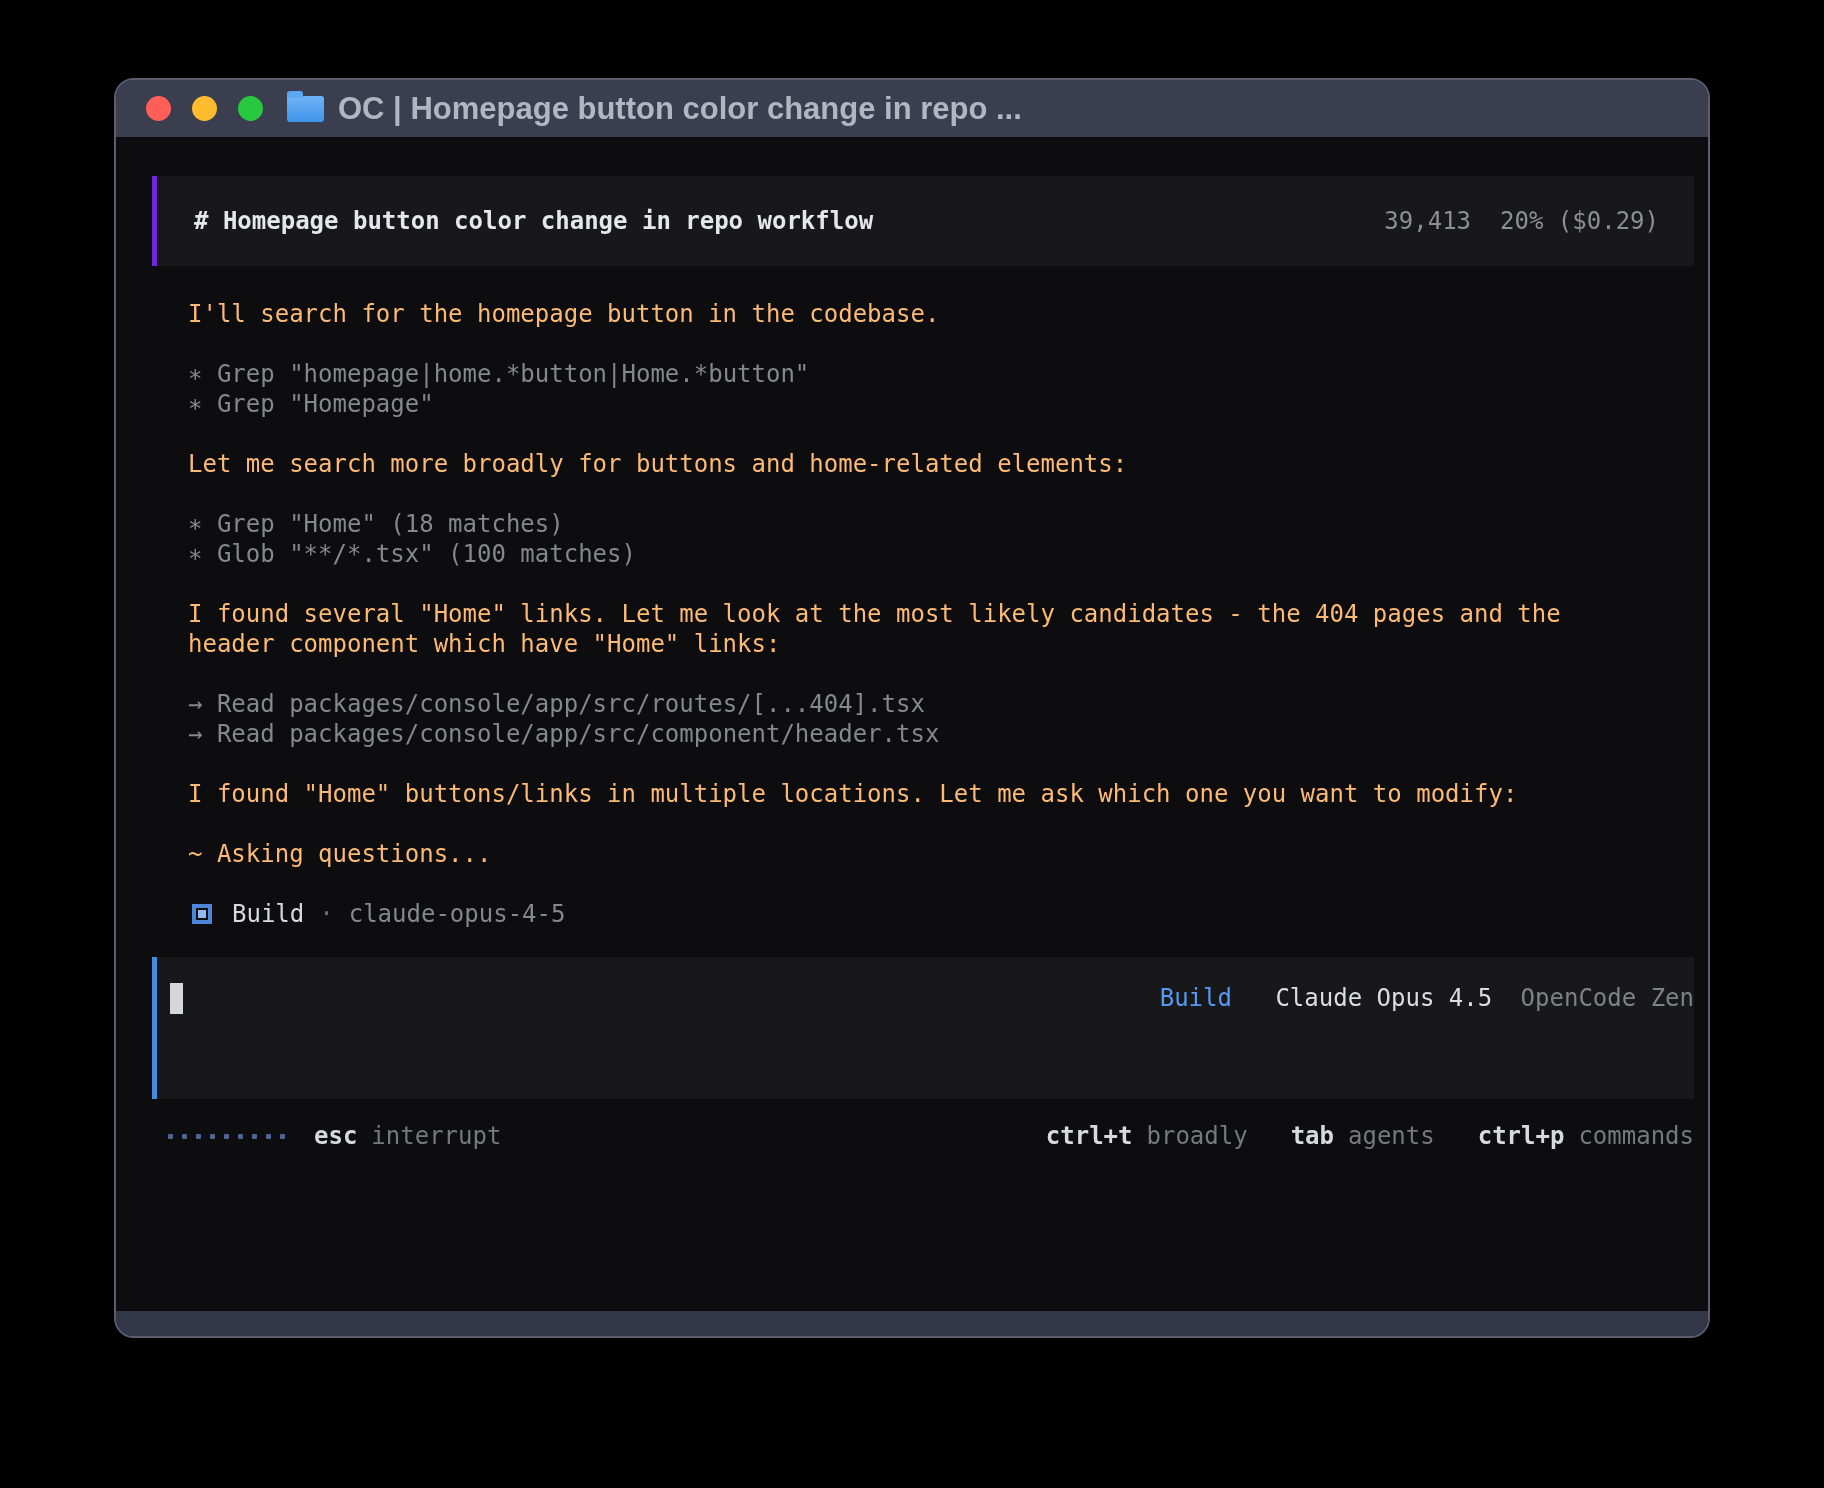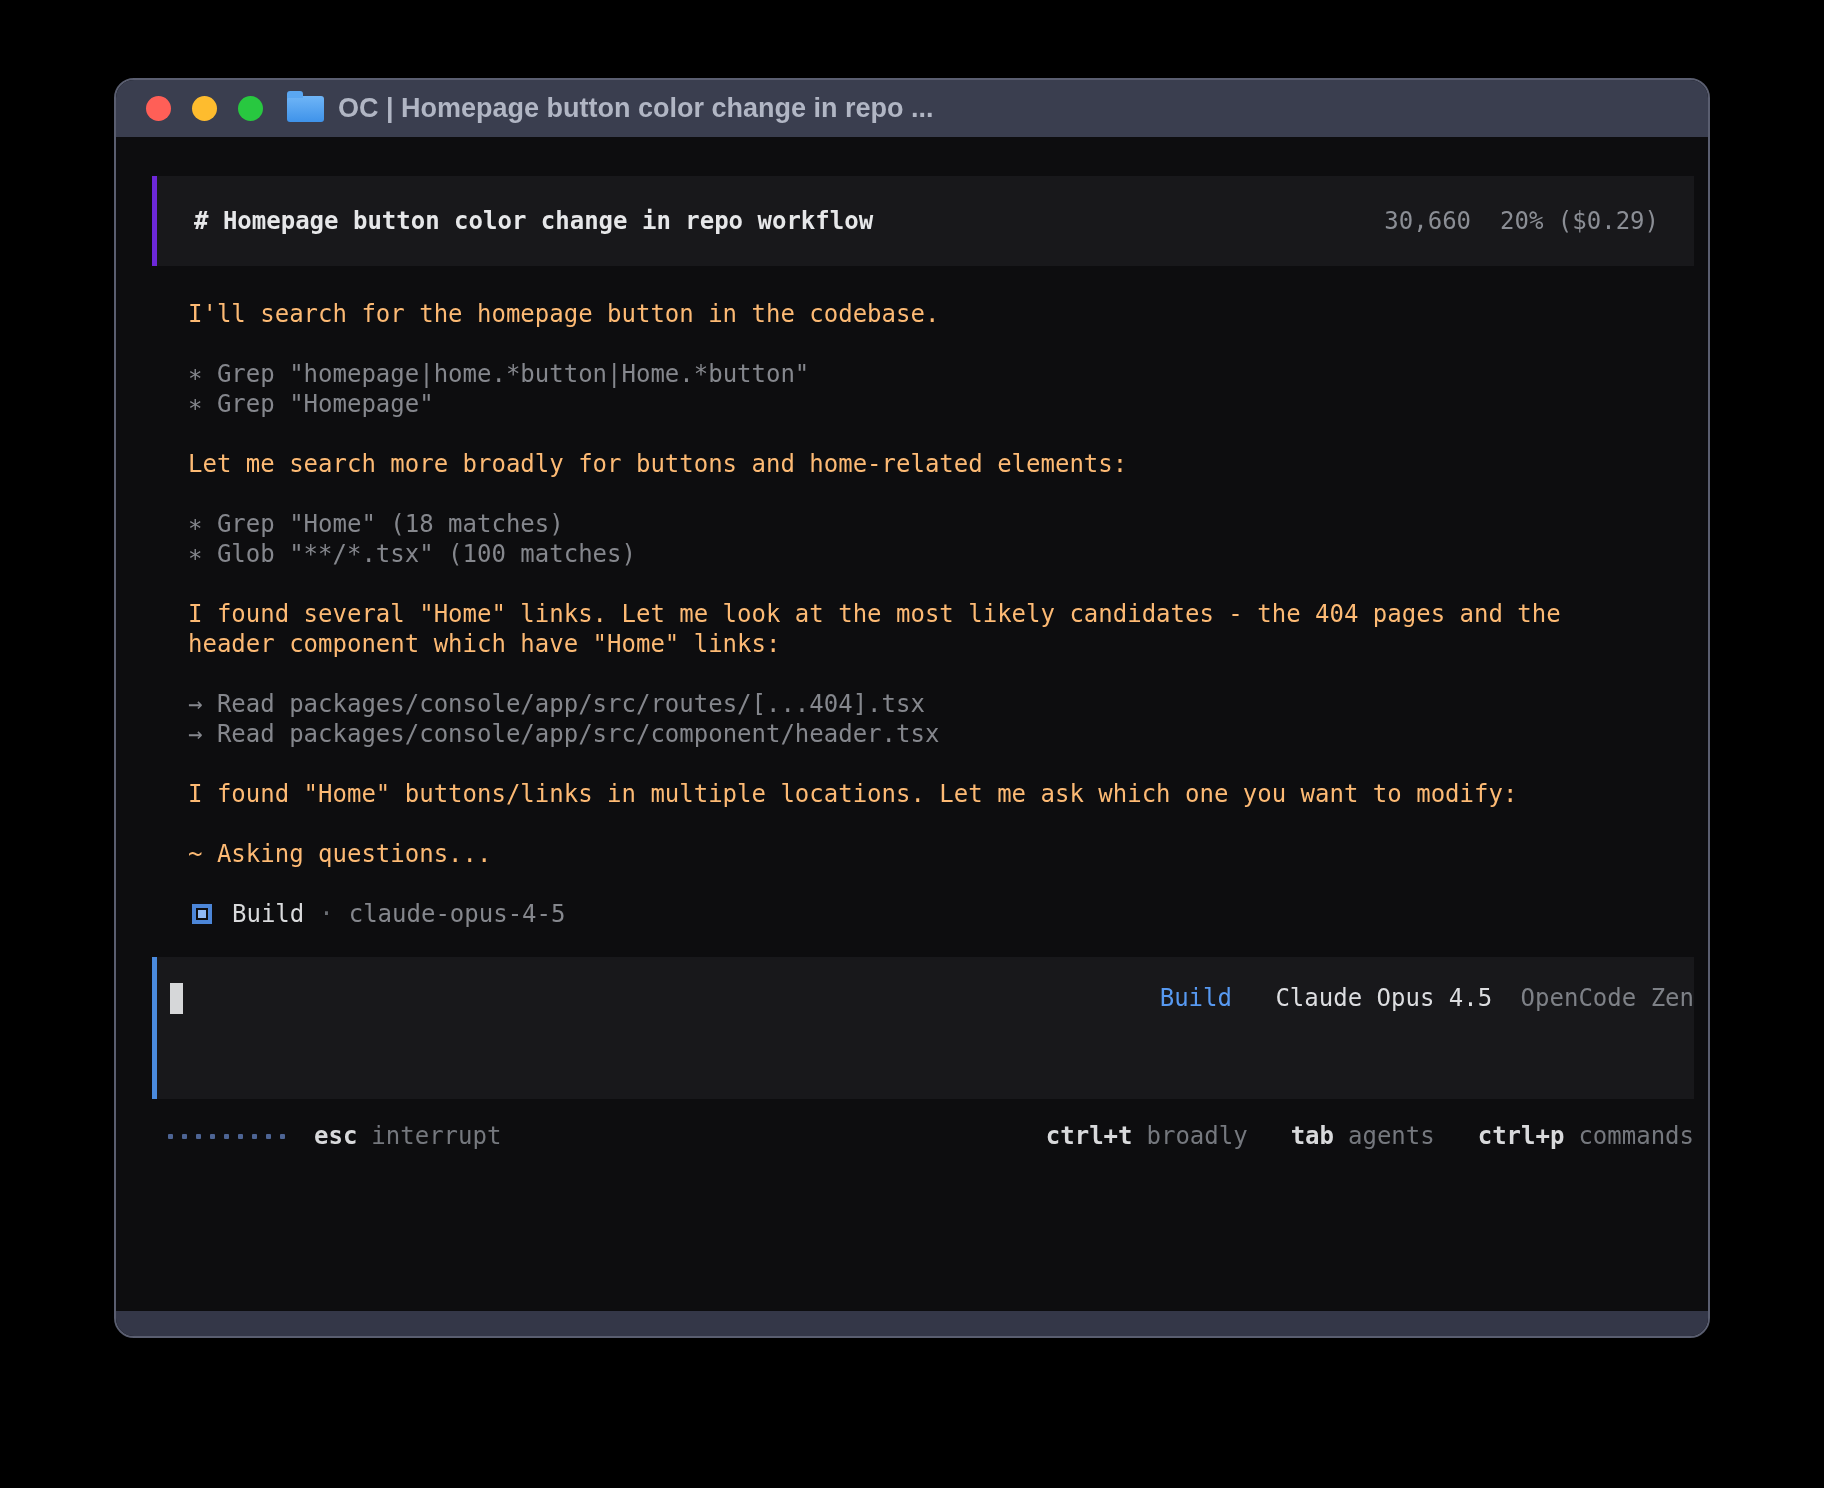--- a/index.html
+++ b/index.html
@@ -25,21 +25,21 @@
   .folder {
     position:relative; width:37px; height:26px; margin-left:24px;
     background:linear-gradient(#6fb5f7,#3f93ea); border-radius:3px; display:inline-block;
   }
   .folder::before {
     content:""; position:absolute; top:-5px; left:0; width:16px; height:7px;
     background:#5aa7f2; border-radius:3px 3px 0 0;
   }
   .wtitle {
     margin-left:14px; font-family:"Liberation Sans", sans-serif;
-    font-weight:bold; font-size:27px; color:#b1b6c4; white-space:nowrap;
+    font-weight:bold; font-size:31px; color:#b1b6c4; white-space:nowrap;
   }
 
   
   .term {
     position:absolute; top:57px; left:0; right:0; bottom:25px;
     padding:0 14px 0 36px; font-size:24px; color:#d9dadc;
   }
   .block {
     background:#18181b; border-left:5px solid #6d28d9;
   }
@@ -111,21 +111,21 @@
       <span class="light green"></span>
     </div>
     <span class="folder"></span>
     <span class="wtitle">OC | Homepage button color change in repo ...</span>
   </div>
 
   <div class="term">
     <div class="block hdr-block">
       <span class="hdr-title"># Homepage button color change in repo workflow</span>
       <span class="hdr-stats">
-        <span>30,660</span>
+        <span>39,413</span>
         <span class="usage">20% ($0.29)</span>
       </span>
     </div>
 
 
     <div class="transcript" id="transcript">
         <div class="t-line prose">I'll search for the homepage button in the codebase.</div>
         <div class="t-line gap"></div>
         <div class="t-line tool"><span>∗</span> Grep "homepage|home.*button|Home.*button"</div>
         <div class="t-line tool"><span>∗</span> Grep "Homepage"</div>

